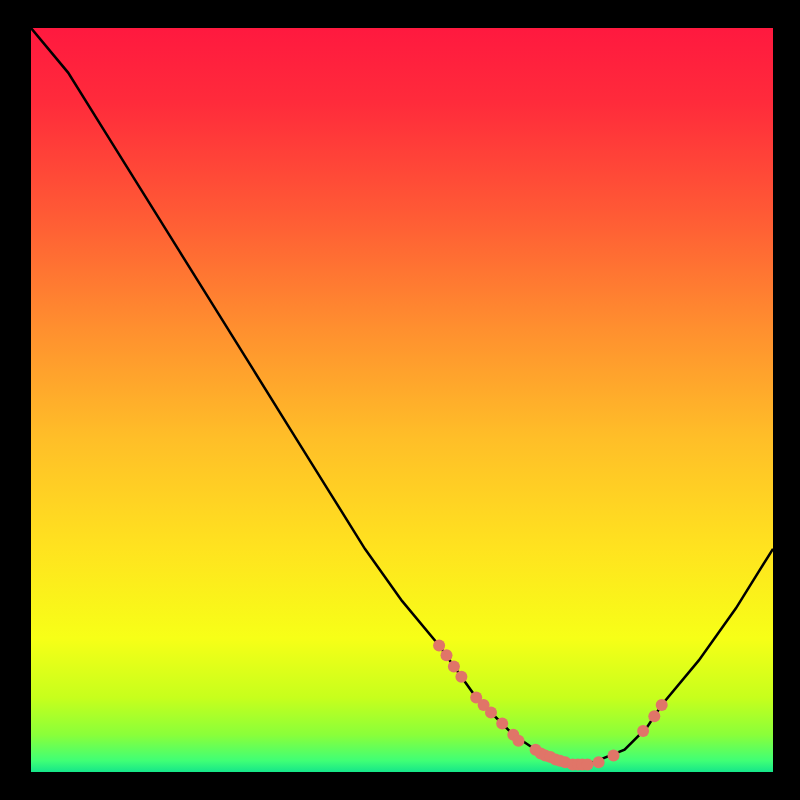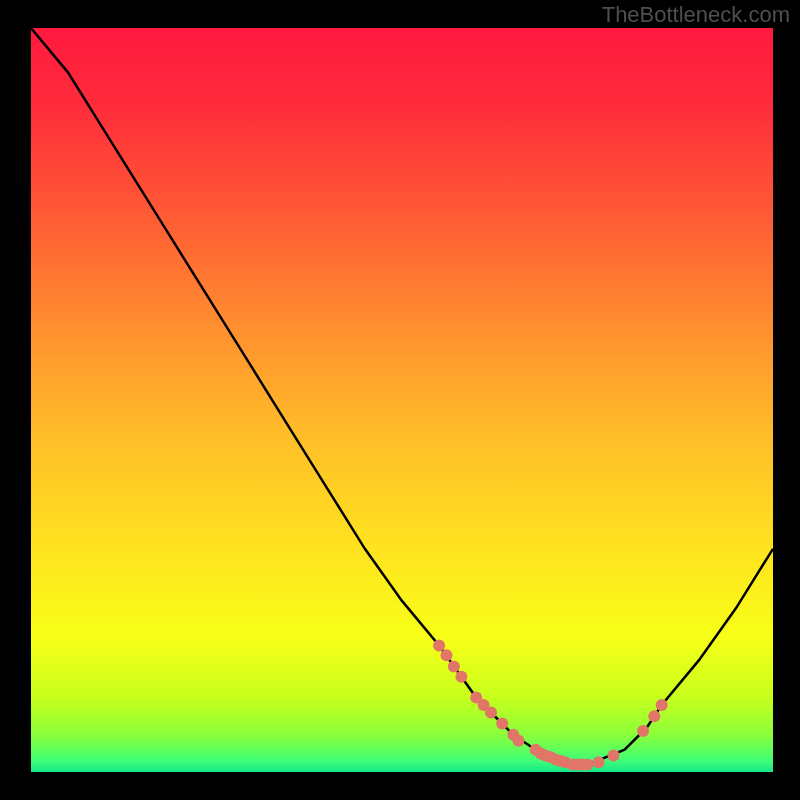--- a/index.html
+++ b/index.html
@@ -37,21 +37,20 @@
   .plot-area svg {
     display: block;
     width: 742px;
     height: 744px;
   }
 </style>
 </head>
 <body>
 
 <div class="wrapper">
-  <div class="watermark">TheBottleneck.com</div>
 
   <div class="plot-area">
     <svg id="chart-svg" viewBox="0 0 742 744" preserveAspectRatio="none">
       <defs>
         <linearGradient id="bg-grad" x1="0" y1="0" x2="0" y2="1">
             <stop offset="0%" stop-color="#ff193f"></stop>
             <stop offset="10%" stop-color="#ff2b3b"></stop>
             <stop offset="25%" stop-color="#ff5a35"></stop>
             <stop offset="40%" stop-color="#ff8e2f"></stop>
             <stop offset="55.00000000000001%" stop-color="#ffbe28"></stop>

